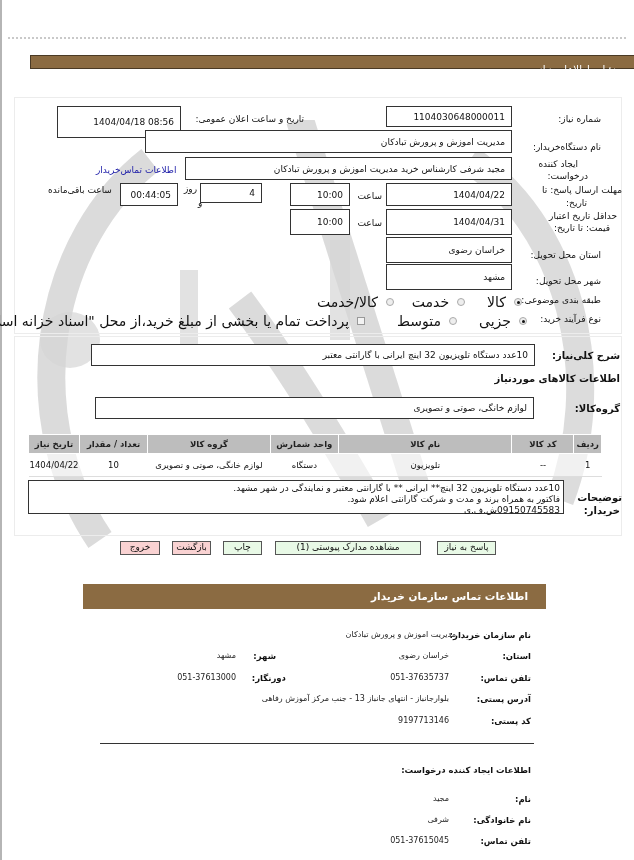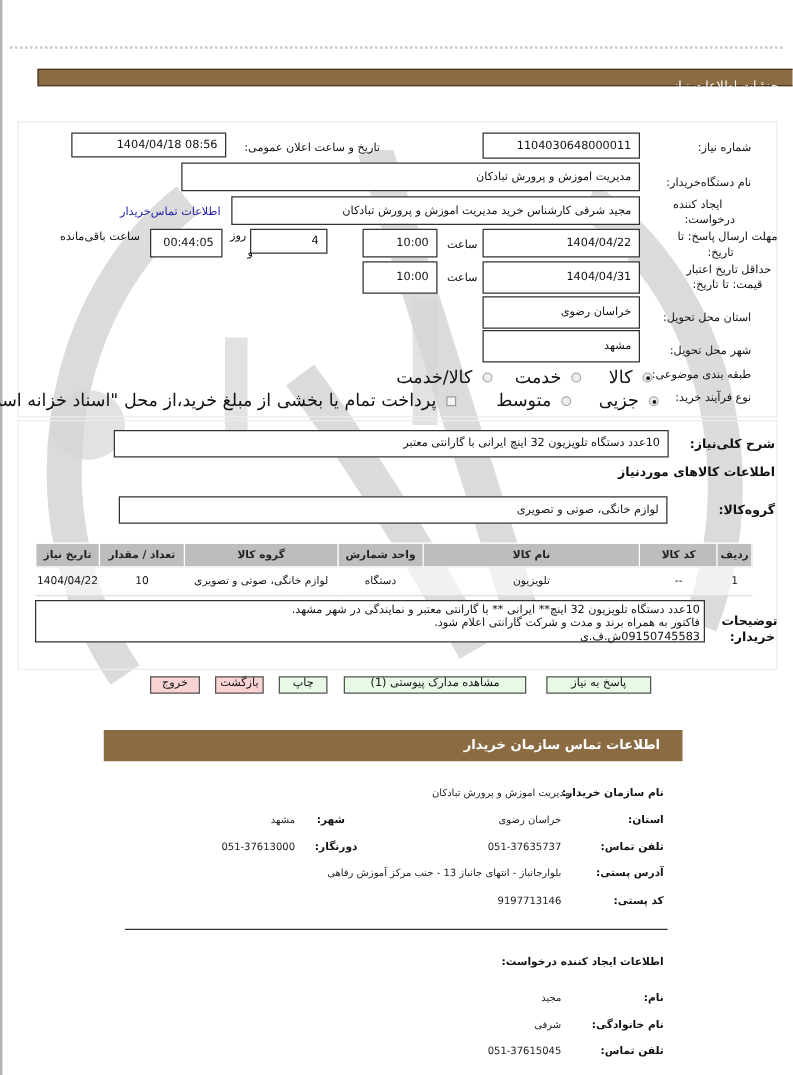--- a/index.html
+++ b/index.html
@@ -87,21 +87,21 @@
 
 <div class="abs hdr-bar" style="left:30px; top:55px; width:606px; height:14px;">
   <span>جزئیات اطلاعات نیاز</span>
 </div>
 
 <div class="abs panel" style="left:14px; top:97px; width:606px; height:235px;"></div>
 
 <div class="abs lbl" style="right:33px; top:114px;">شماره نیاز:</div>
 <div class="abs box ltr-num" style="left:386px; top:106px; width:126px; height:21px;">1104030648000011</div>
 <div class="abs lbl" style="right:330px; top:114px;">تاریخ و ساعت اعلان عمومی:</div>
-<div class="abs box ltr-num" style="left:57px; top:106px; width:124px; height:20px;">1404/04/18 08:56</div>
+<div class="abs box ltr-num" style="left:57px; top:106px; width:124px; height:32px;">1404/04/18 08:56</div>
 
 <div class="abs lbl" style="right:33px; top:142px;">نام دستگاه‌خریدار:</div>
 <div class="abs box" style="left:145px; top:130px; width:367px; height:23px;">مدیریت اموزش و پرورش تبادکان</div>
 
 <div class="abs lbl" style="right:56px; top:159px;">ایجاد کننده</div>
 <div class="abs lbl" style="right:46px; top:171px;">درخواست:</div>
 <div class="abs box" style="left:185px; top:157px; width:327px; height:23px;">مجید شرفی  کارشناس خرید مدیریت اموزش و پرورش  تبادکان</div>
 <div class="abs link" style="left:96px; top:165px;">اطلاعات تماس‌خریدار</div>
 
 <div class="abs lbl" style="right:12px; top:185px;">مهلت ارسال پاسخ: تا</div>
@@ -185,21 +185,21 @@
 </div>
 
 <div class="abs bold-lbl" style="right:12px; top:492px;">توضیحات</div>
 <div class="abs bold-lbl" style="right:14px; top:505px;">خریدار:</div>
 <div class="abs desc-box" style="left:28px; top:480px; width:536px; height:34px;">
   <div>10عدد دستگاه  تلویزیون 32 اینچ** ایرانی ** با  گارانتی  معتبر و نمایندگی  در شهر مشهد.</div>
   <div>فاکتور به همراه برند و مدت و شرکت  گارانتی اعلام شود.</div>
   <div>09150745583ش.ف.ی</div>
 </div>
 
-<div class="btn green" style="left:437px; top:541px; width:84px;">پاسخ به نیاز</div>
+<div class="btn green" style="left:437px; top:541px; width:59px;">پاسخ به نیاز</div>
 <div class="btn green" style="left:275px; top:541px; width:146px;">مشاهده مدارک پیوستی (1)</div>
 <div class="btn green" style="left:223px; top:541px; width:39px;">چاپ</div>
 <div class="btn pink" style="left:172px; top:541px; width:39px;">بازگشت</div>
 <div class="btn pink" style="left:120px; top:541px; width:40px;">خروج</div>
 
 <div class="abs hdr-bar" style="left:83px; top:584px; width:463px; height:25px; border:none; font-weight:bold; font-size:10.5px;">
   <span style="top:6px; right:18px;">اطلاعات تماس سازمان خریدار</span>
 </div>
 
 <div class="contact">

